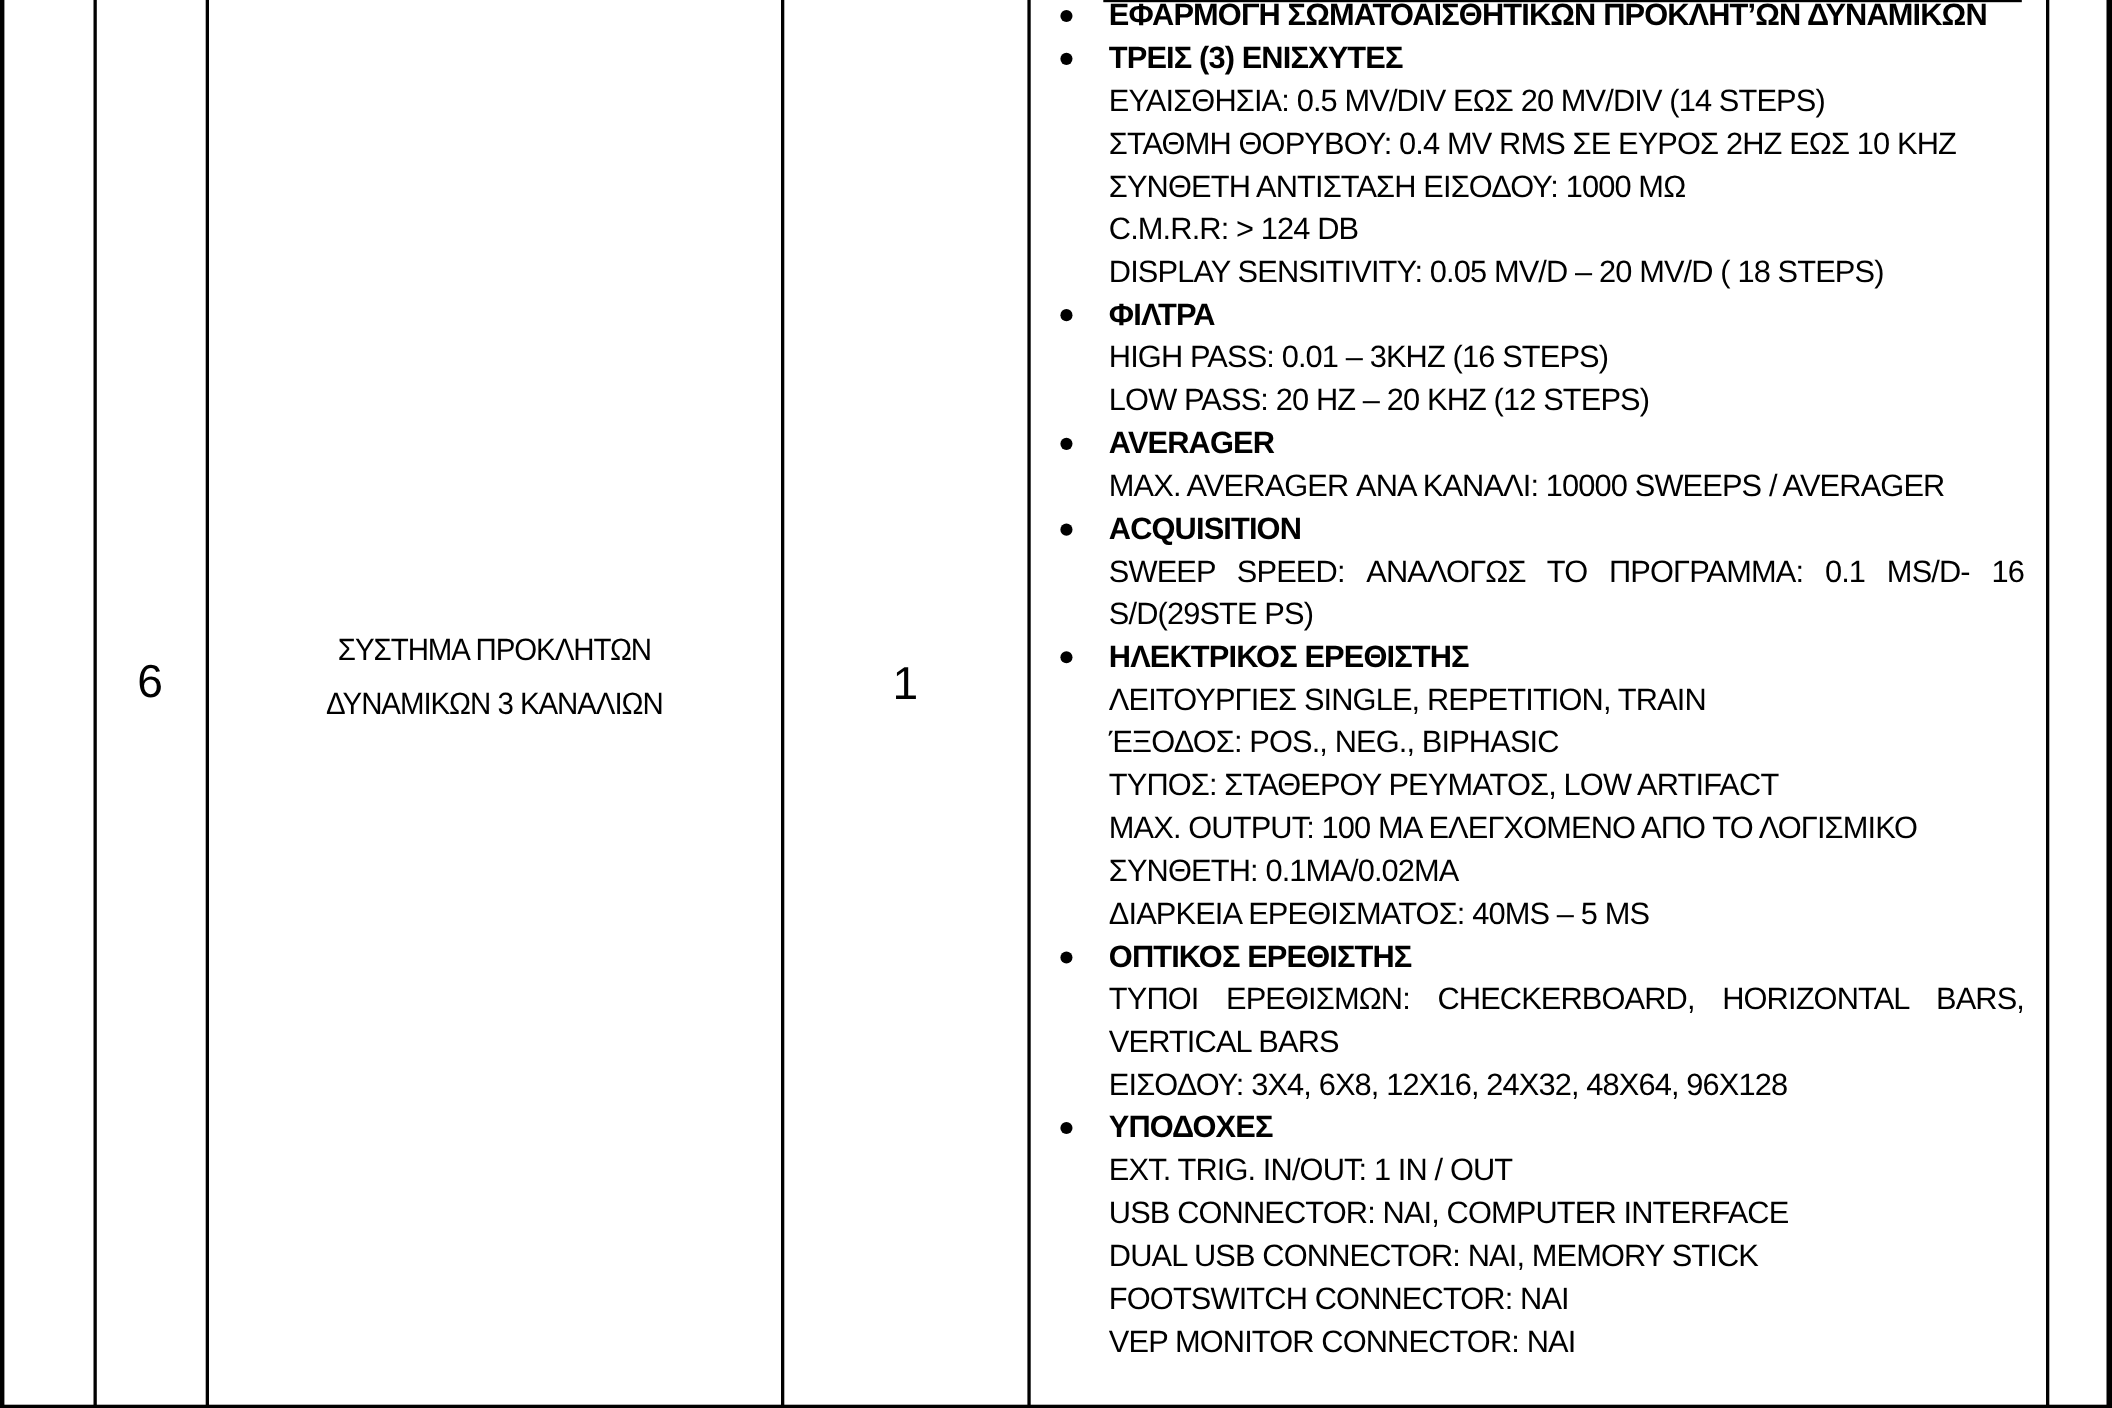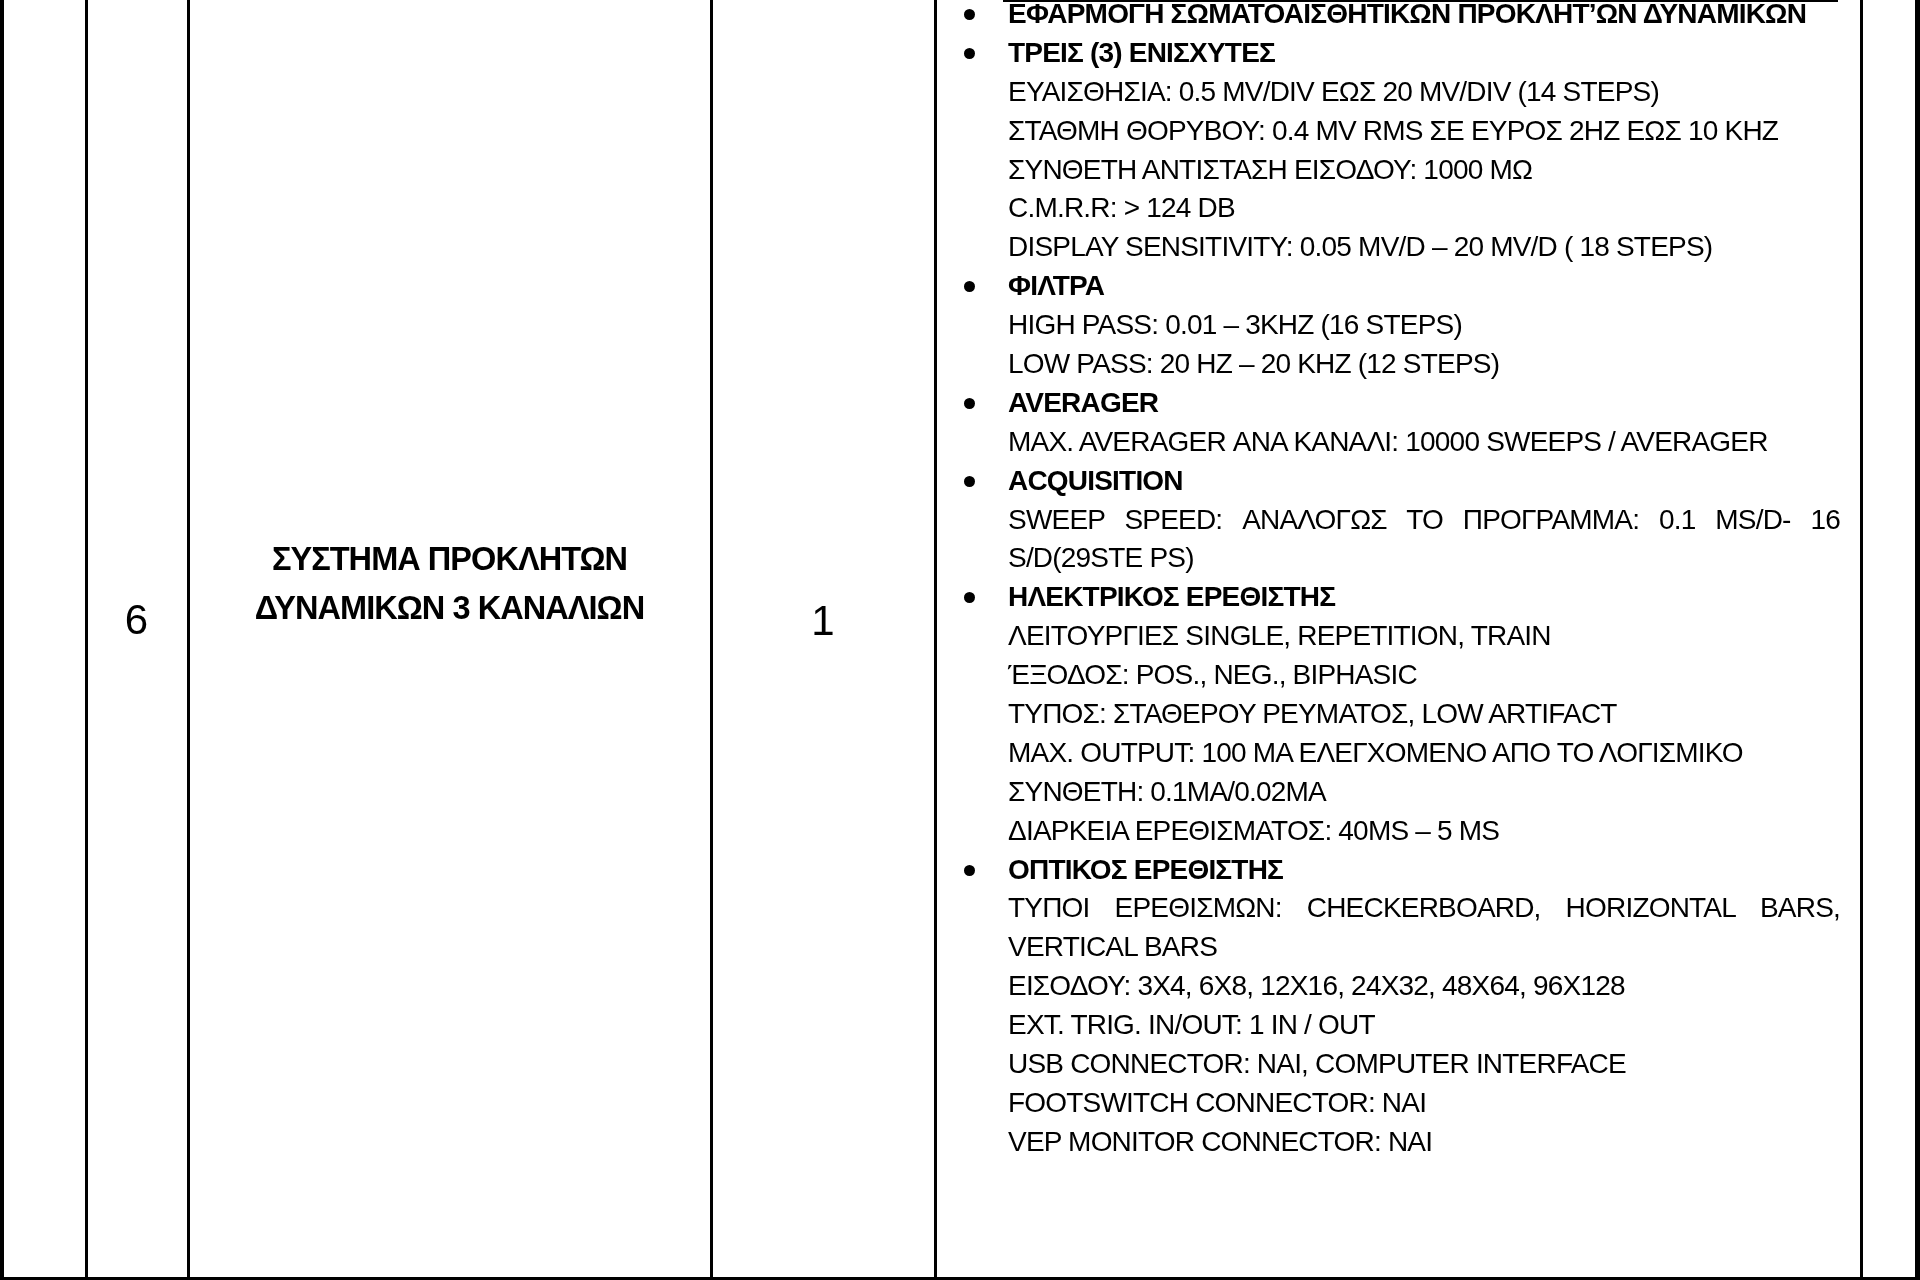--- a/index.html
+++ b/index.html
@@ -21,22 +21,22 @@
   .edge.right{left:1915px;top:0;width:5px;height:1280px;}
   .edge.bottom{left:0;top:1277px;width:1920px;height:3px;}
   .remnant{position:absolute;left:1003px;top:0;width:835px;height:2px;background:#000;}
 
   
   .cellnum{position:absolute;font-size:42px;line-height:42px;text-align:center;}
   .itemno{left:85px;width:103px;top:599px;}
   .qty{left:711px;width:224px;top:600px;}
 
   
-  .desc{position:absolute;left:188px;width:523px;top:534px;text-align:center;
-        font-size:34px;line-height:49px;letter-spacing:-1px;font-weight:bold;}
+  .desc{position:absolute;left:188px;width:523px;top:566px;text-align:center;
+        font-size:28px;line-height:49px;letter-spacing:-1px;}
   .desc-line{white-space:nowrap;}
 
   
   .specs{position:absolute;left:1008px;top:-5px;width:832px;font-size:28px;
          line-height:38.9px;letter-spacing:-0.8px;}
   .spec-line{position:relative;height:38.9px;white-space:nowrap;transform-origin:left center;}
   .spec-line.bold{font-weight:bold;}
   .spec-line.justified{white-space:normal;text-align:justify;text-align-last:justify;
                        overflow:hidden;height:38.9px;}
   .bullet{position:absolute;left:-44px;top:50%;margin-top:-5.5px;width:11px;height:11px;
@@ -87,19 +87,21 @@
       <div class="spec-line">ΛΕΙΤΟΥΡΓΙΕΣ SINGLE, REPETITION, TRAIN</div>
       <div class="spec-line">ΈΞΟΔΟΣ: POS., NEG., BIPHASIC</div>
       <div class="spec-line">ΤΥΠΟΣ: ΣΤΑΘΕΡΟΥ ΡΕΥΜΑΤΟΣ, LOW ARTIFACT</div>
       <div class="spec-line">MAX. OUTPUT: 100 MA ΕΛΕΓΧΟΜΕΝΟ ΑΠΟ ΤΟ ΛΟΓΙΣΜΙΚΟ</div>
       <div class="spec-line">ΣΥΝΘΕΤΗ: 0.1ΜΑ/0.02ΜΑ</div>
       <div class="spec-line">ΔΙΑΡΚΕΙΑ ΕΡΕΘΙΣΜΑΤΟΣ: 40MS – 5 MS</div>
       <div class="spec-line bold"><span class="bullet"></span>ΟΠΤΙΚΟΣ ΕΡΕΘΙΣΤΗΣ</div>
       <div class="spec-line justified">ΤΥΠΟΙ ΕΡΕΘΙΣΜΩΝ: CHECKERBOARD, HORIZONTAL BARS,</div>
       <div class="spec-line">VERTICAL BARS</div>
       <div class="spec-line">ΕΙΣΟΔΟΥ: 3X4, 6X8, 12X16, 24X32, 48X64, 96X128</div>
+      <div class="spec-line bold"><span class="bullet"></span>ΥΠΟΔΟΧΕΣ</div>
       <div class="spec-line">EXT. TRIG. IN/OUT: 1 IN / OUT</div>
       <div class="spec-line">USB CONNECTOR: NAI, COMPUTER INTERFACE</div>
+      <div class="spec-line">DUAL USB CONNECTOR: NAI, MEMORY STICK</div>
       <div class="spec-line">FOOTSWITCH CONNECTOR: NAI</div>
       <div class="spec-line">VEP MONITOR CONNECTOR: NAI</div>
     </div>
 
 </div>
 
 </body></html>

